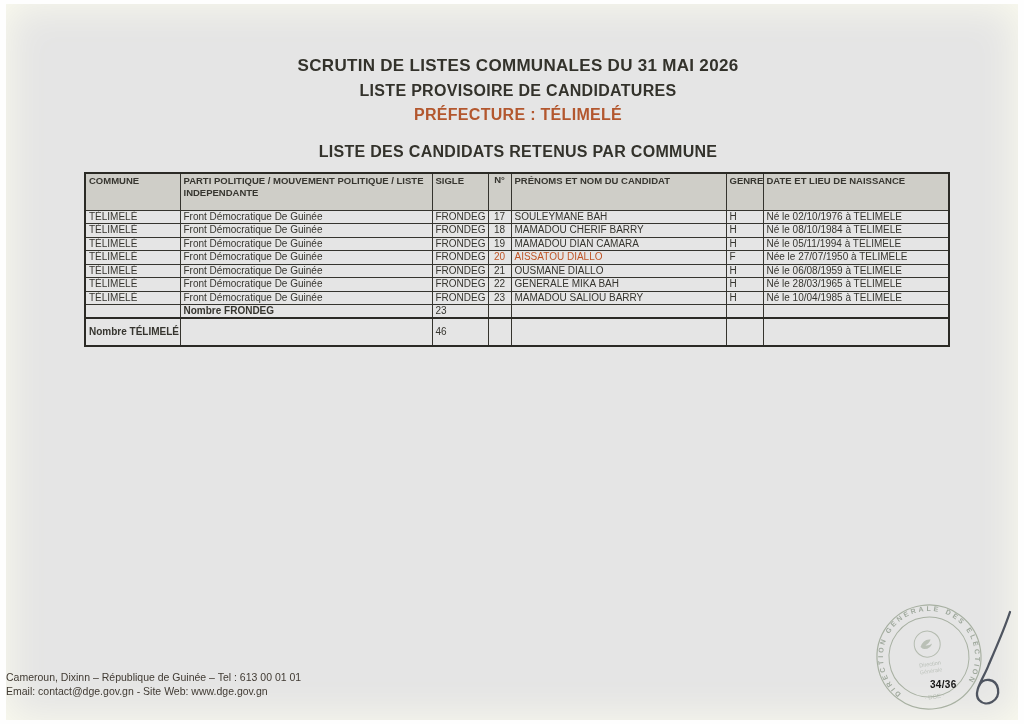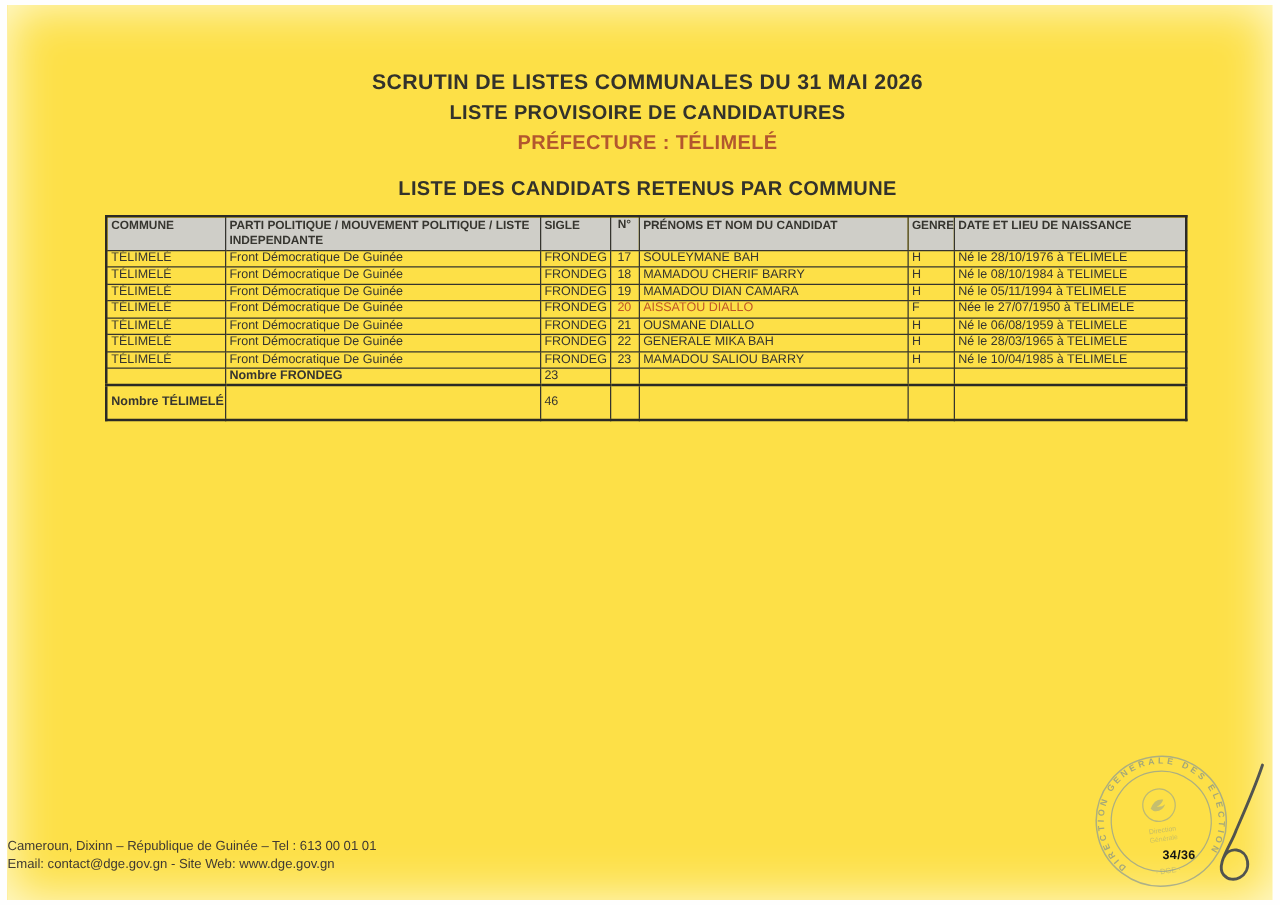--- a/index.html
+++ b/index.html
@@ -4,21 +4,21 @@
 <style>
   html,body{margin:0;padding:0;}
   body{
     width:1024px;height:724px;position:relative;overflow:hidden;
     background:#fefefe;
     font-family:"Liberation Sans",sans-serif;
     -webkit-font-smoothing:antialiased;
   }
   .paper{
     position:absolute;left:6px;top:4px;right:6px;bottom:4px;
-    background:#fde047;
+    background:#e5e5e5;
     box-shadow:inset 0 0 40px rgba(255,255,240,.9);
   }
   
   .titles{position:absolute;left:0;top:52px;width:1024px;text-align:center;color:#33322b;}
   .title-1{font-size:17px;font-weight:bold;letter-spacing:.3px;margin:0 0 6px 0;}
   .title-2{font-size:16px;font-weight:bold;letter-spacing:.3px;margin:0 0 6px 0;}
   .title-3{font-size:16px;font-weight:bold;letter-spacing:.3px;margin:0;color:#b3572e;}
   .title-4{font-size:16px;font-weight:bold;letter-spacing:.3px;margin:19px 0 0 0;}
   
   .tbl-wrap{position:absolute;left:78px;top:168px;width:864px;}
@@ -30,21 +30,21 @@
     border:1px solid #35342e;
     padding:0 3px;overflow:hidden;white-space:nowrap;
     vertical-align:middle;
   }
   table{border:2px solid #2b2a25;}
   thead th{
     background:#cfcec8;text-align:left;vertical-align:top;
     font-size:9.5px;line-height:12px;padding-top:1px;
     white-space:normal;
   }
-  thead tr{height:27px;}
+  thead tr{height:37px;}
   tbody tr{height:13.5px;}
   tbody td{line-height:12px;}
   td.c-num,th.c-num{text-align:center;padding:0 1px;}
   td.c-genre,th.c-genre{text-align:left;}
   .hl{color:#bf5527;}
   .subtotal-row .lbl{font-weight:bold;}
   .total-row{height:28px;}
   .total-row td{border-top:2px solid #2b2a25;}
   .total-row .lbl{font-weight:bold;}
   
@@ -97,21 +97,21 @@
         </tr>
       </thead>
       <tbody>
           <tr>
             <td>TÉLIMELÉ</td>
             <td>Front Démocratique De Guinée</td>
             <td>FRONDEG</td>
             <td class="c-num">17</td>
             <td>SOULEYMANE BAH</td>
             <td class="c-genre">H</td>
-            <td>Né le 28/10/1976 à TELIMELE</td>
+            <td>Né le 02/10/1976 à TELIMELE</td>
           </tr>
           <tr>
             <td>TÉLIMELÉ</td>
             <td>Front Démocratique De Guinée</td>
             <td>FRONDEG</td>
             <td class="c-num">18</td>
             <td>MAMADOU CHERIF BARRY</td>
             <td class="c-genre">H</td>
             <td>Né le 08/10/1984 à TELIMELE</td>
           </tr>

